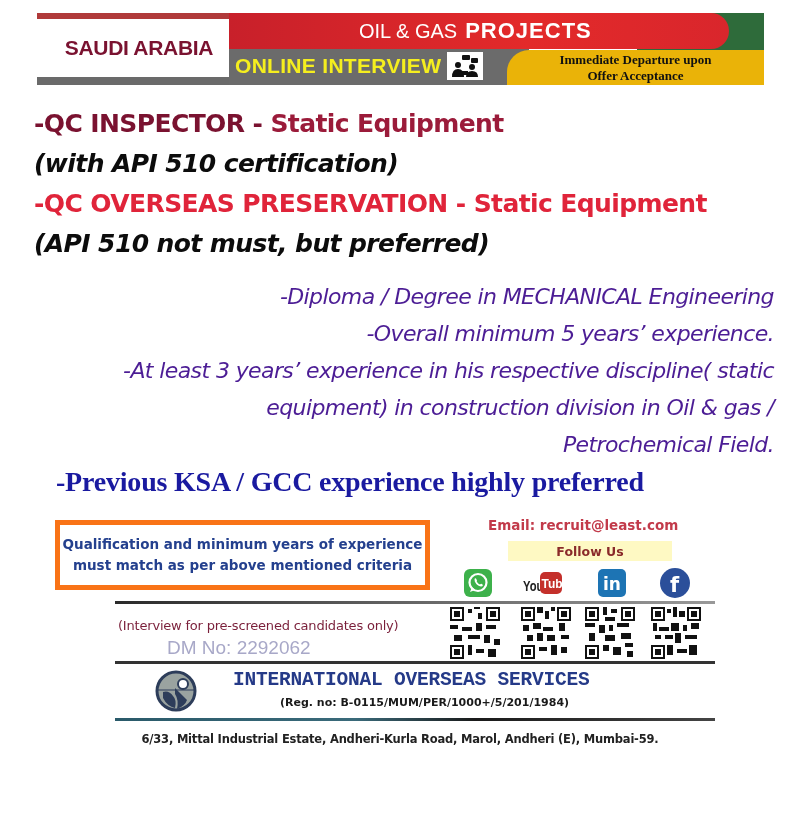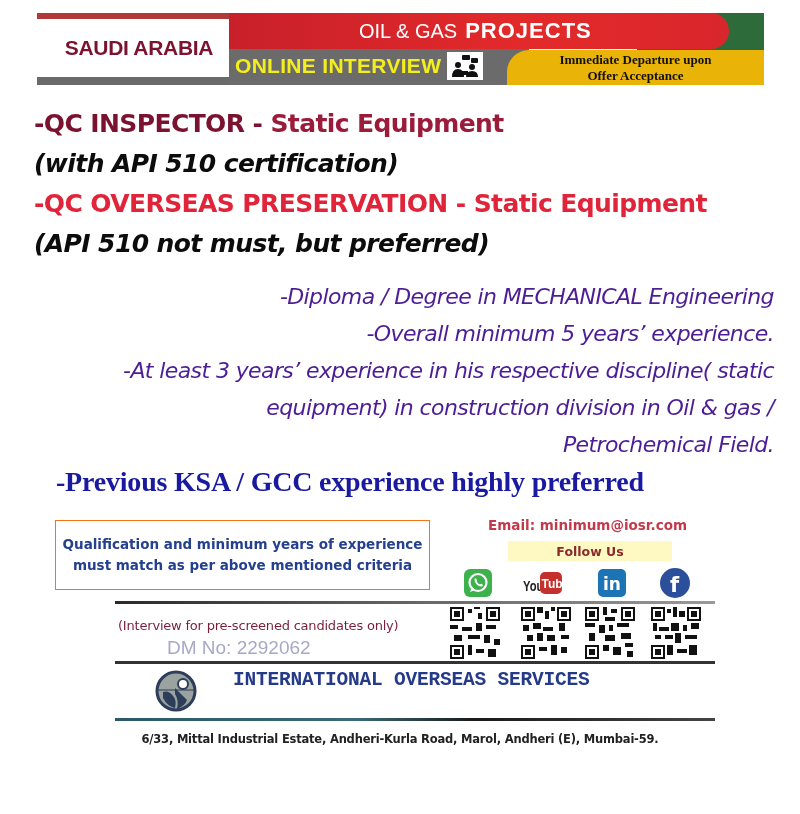--- a/index.html
+++ b/index.html
@@ -41,21 +41,21 @@
 
     
     .reqs { position: absolute; left: 34px; top: 278px; width: 740px; font-family: "DejaVu Sans", sans-serif;
       font-style: italic; font-size: 22px; color: #4c1d95; letter-spacing: -0.6px; text-align: right; }
     .req-line { height: 37px; line-height: 37px; white-space: nowrap; }
 
     .ksa { position: absolute; left: 56px; top: 466px; font-family: "Liberation Serif", serif; font-weight: bold;
       font-size: 28px; color: #1a1aa0; letter-spacing: -0.2px; white-space: nowrap; }
 
     
-    .criteria { position: absolute; left: 55px; top: 520px; width: 375px; height: 70px; border: 1px solid #f97316;
+    .criteria { position: absolute; left: 55px; top: 520px; width: 375px; height: 70px; border: 5px solid #f97316;
       display: flex; flex-direction: column; align-items: center; justify-content: center;
       font-family: "DejaVu Sans", sans-serif; font-weight: bold; font-size: 13.5px; color: #24408e; line-height: 21px; }
 
     
     .email { position: absolute; left: 488px; top: 517px; font-family: "DejaVu Sans", sans-serif; font-weight: bold;
       font-size: 13.5px; color: #c23a4a; }
     .follow { position: absolute; left: 508px; top: 541px; width: 164px; height: 20px; background: #fef9c3;
       display: flex; align-items: center; justify-content: center; font-family: "DejaVu Sans", sans-serif;
       font-weight: bold; font-size: 12.5px; color: #8a2a2a; }
     .social { position: absolute; top: 567px; width: 32px; height: 32px; display: flex; align-items: center; justify-content: center; }
@@ -142,21 +142,21 @@
   <div class="req-line">Petrochemical Field.</div>
 </div>
 
 <div class="ksa">-Previous KSA / GCC experience highly preferred</div>
 
 <div class="criteria">
   <span>Qualification and minimum years of experience</span>
   <span>must match as per above mentioned criteria</span>
 </div>
 
-<div class="email">Email: minimum@iosr.com</div>
+<div class="email">Email: recruit@least.com</div>
 <div class="follow">Follow Us</div>
 
 <div class="social s-wa">
   <svg width="30" height="30" viewBox="0 0 30 30">
     <rect x="1" y="1" width="28" height="28" rx="6" fill="#3db14b"></rect>
     <circle cx="15" cy="14.5" r="8.5" fill="none" stroke="#fff" stroke-width="2.2"></circle>
     <path d="M7 24 L9 19 L12 22 Z" fill="#fff"></path>
     <path d="M11.5 11 Q12 10 13 10.5 L14 12.5 Q13.5 13.5 14 14 Q15.5 16 17 16.5 Q17.5 16 18.5 15.8 L20 17 Q19.5 18.5 18 18.5 Q14 18 11.8 13.5 Z" fill="#fff"></path>
   </svg>
 </div>
@@ -305,16 +305,17 @@
   <div class="globe">
     <svg width="42" height="42" viewBox="0 0 42 42">
       <circle cx="21" cy="21" r="19" fill="#9aa3a0" stroke="#2d3d5a" stroke-width="3"></circle>
       <path d="M8 22 Q14 20 18 26 Q22 30 20 38 Q12 36 8 28 Z" fill="#2d3d5a"></path>
       <path d="M20 18 Q26 24 32 30 Q30 36 22 39 Q24 30 20 24 Z" fill="#2d3d5a"></path>
       <circle cx="28" cy="14" r="5" fill="#fff" stroke="#2d3d5a" stroke-width="2"></circle>
       <path d="M3 20 L39 20" stroke="#2d3d5a" stroke-width="1.2"></path>
     </svg>
   </div>
   <span class="co-name">INTERNATIONAL OVERSEAS SERVICES</span>
+  <span class="co-reg">(Reg. no: B-0115/MUM/PER/1000+/5/201/1984)</span>
   <div class="co-line-bottom"></div>
 </div>
 
 <div class="address">6/33, Mittal Industrial Estate, Andheri-Kurla Road, Marol, Andheri (E), Mumbai-59.</div>
 
 </body></html>

